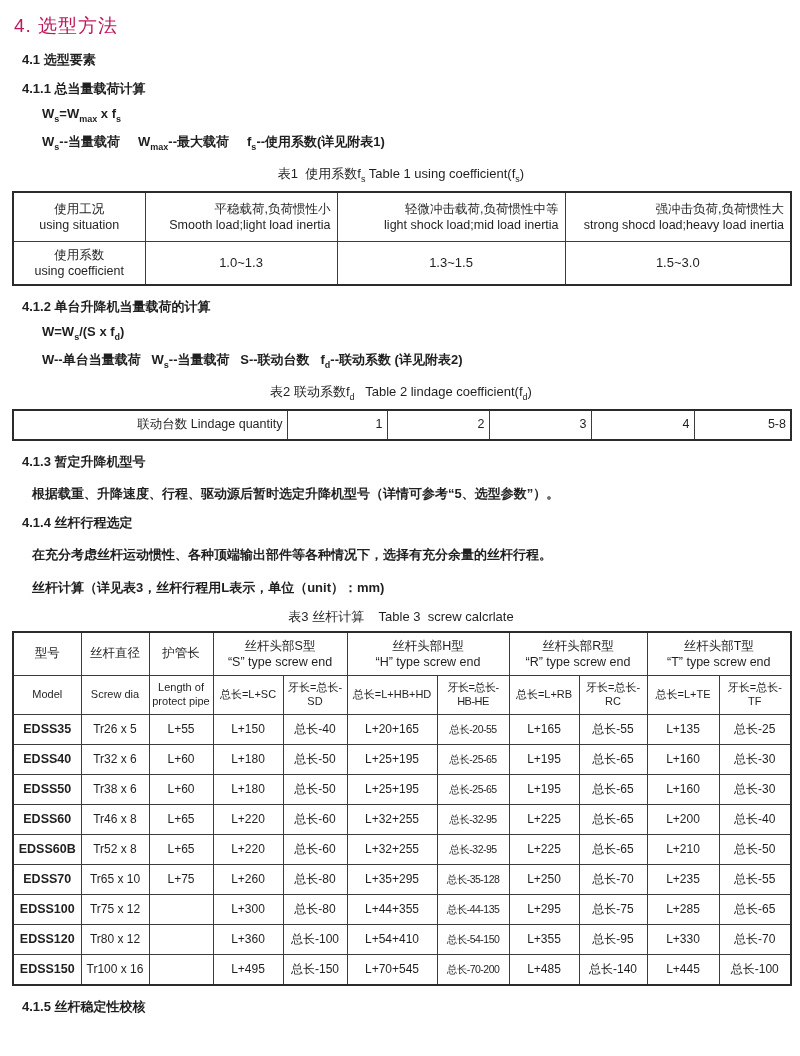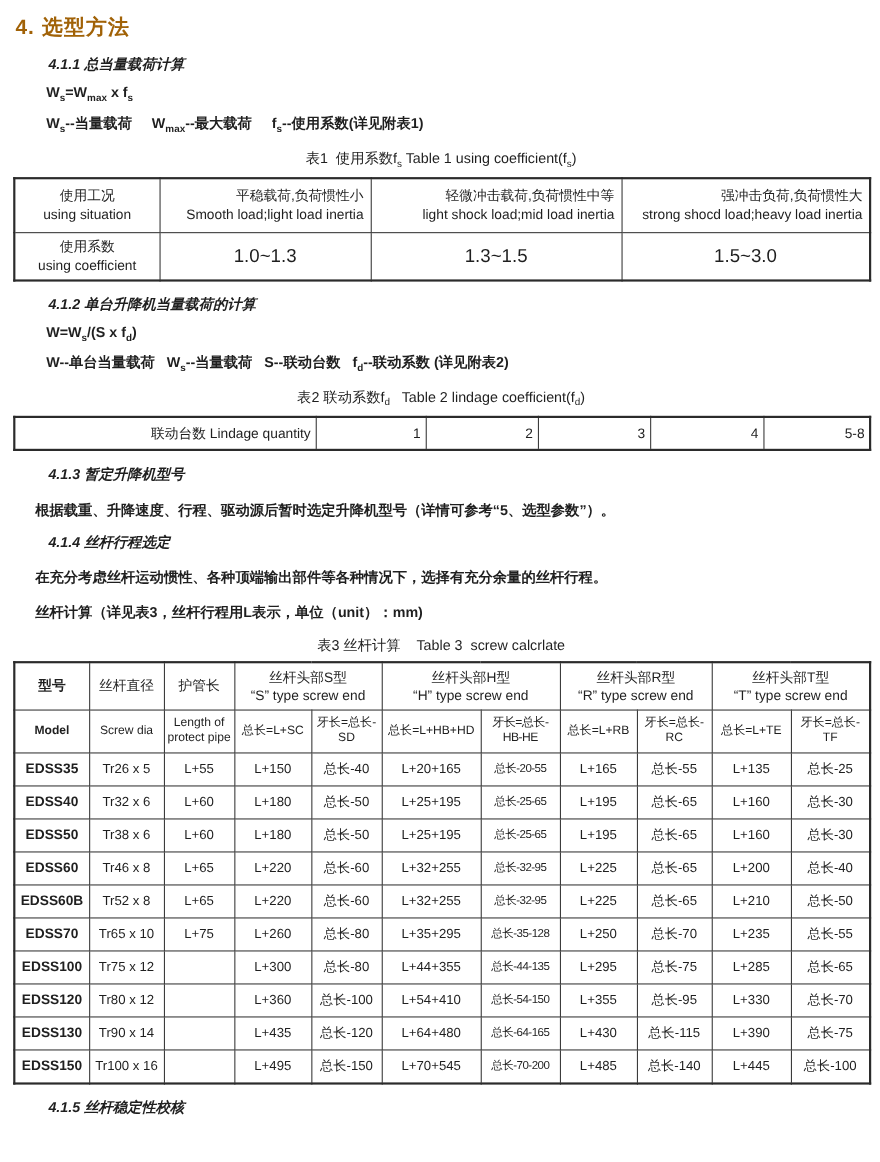--- a/index.html
+++ b/index.html
@@ -2,56 +2,57 @@
 <html><head>
 <meta charset="utf-8">
 <style>
   html,body{margin:0;padding:0;}
   body{
     width:800px;height:1056px;background:#ffffff;color:#1f1f1f;
     font-family:"Liberation Sans","DejaVu Sans",sans-serif;
     font-size:13px;line-height:1.25;
   }
   .page{padding:10px 10px 0 12px;position:relative;}
-  .doc-title{color:#a16207;font-size:19px;font-weight:700;margin:4px 0 0 2px;letter-spacing:1px;}
+  .doc-title{color:#be185d;font-size:19px;font-weight:400;margin:4px 0 0 2px;letter-spacing:1px;}
   .h-41{margin:14px 0 0 10px;font-weight:700;font-size:13px;}
-  .h-sub{margin:13px 0 0 32px;font-weight:700;font-size:13px;font-style:italic;}
+  .h-sub{margin:13px 0 0 10px;font-weight:700;font-size:13px;}
   .line{margin:9px 0 0 30px;font-weight:700;white-space:pre-wrap;font-size:13px;}
   .para{margin:16px 0 0 20px;font-weight:700;font-size:13px;}
   sub{font-size:9px;}
   .caption{width:778px;text-align:center;font-weight:400;margin:13px 0 6px 0;font-size:13px;white-space:pre-wrap;}
   table{border-collapse:collapse;table-layout:fixed;width:778px;border:2px solid #2b2b2b;}
   td{border:1px solid #3c3c3c;overflow:hidden;}
   
   .t1 td{padding:3px 6px;font-size:12.5px;text-align:right;}
   .t1 .rowhead{text-align:center;}
-  .t1 .val{text-align:center;font-size:17px;}
+  .t1 .val{text-align:center;font-size:13px;}
   .t1 tr.r1 td{height:42px;}
   .t1 tr.r2 td{height:36px;}
   
   .t2 td{height:26px;text-align:right;font-size:12.5px;padding:1px 4px;}
   
   .t3 td{text-align:center;padding:1px 2px;font-size:12px;}
   .t3 tr.hr1 td{height:40px;font-size:12.5px;}
   .t3 tr.hr2 td{height:36px;font-size:11px;}
   .t3 tr.dr td{height:27px;}
-  .t3 .b{font-weight:700;font-size:12.5px;margin-top:12px;}
+  .t3 .b{font-weight:400;font-size:12.5px;margin-top:12px;}
   .t3 .small{font-size:10.5px;}
   .t3 td.condensed{font-size:10.5px;letter-spacing:-0.5px;}
   .t3 td.model{font-weight:700;font-size:12.5px;}
   .two-line div{line-height:1.3;}
   .left{text-align:left;}
 </style>
 </head>
 <body>
 
 <div class="page">
 
   <div class="doc-title">4. 选型方法</div>
 
+  <div class="h-41">4.1 选型要素</div>
 
   <div class="h-sub">4.1.1 总当量载荷计算</div>
   <div class="line">W<sub>s</sub>=W<sub>max</sub> x f<sub>s</sub></div>
   <div class="line">W<sub>s</sub>--当量载荷     W<sub>max</sub>--最大载荷     f<sub>s</sub>--使用系数(详见附表1)</div>
 
   <div class="caption">表1  使用系数f<sub>s</sub> Table 1 using coefficient(f<sub>s</sub>)</div>
 
   <table class="t1">
     <colgroup>
         <col style="width:132px">
@@ -275,33 +276,20 @@
           <td>L+360</td>
           <td>总长-100</td>
           <td>L+54+410</td>
           <td class="condensed">总长-54-150</td>
           <td>L+355</td>
           <td>总长-95</td>
           <td>L+330</td>
           <td>总长-70</td>
         </tr>
         <tr class="dr">
-          <td class="model">EDSS130</td>
-          <td>Tr90 x 14</td>
-          <td></td>
-          <td>L+435</td>
-          <td>总长-120</td>
-          <td>L+64+480</td>
-          <td class="condensed">总长-64-165</td>
-          <td>L+430</td>
-          <td>总长-115</td>
-          <td>L+390</td>
-          <td>总长-75</td>
-        </tr>
-        <tr class="dr">
           <td class="model">EDSS150</td>
           <td>Tr100 x 16</td>
           <td></td>
           <td>L+495</td>
           <td>总长-150</td>
           <td>L+70+545</td>
           <td class="condensed">总长-70-200</td>
           <td>L+485</td>
           <td>总长-140</td>
           <td>L+445</td>

